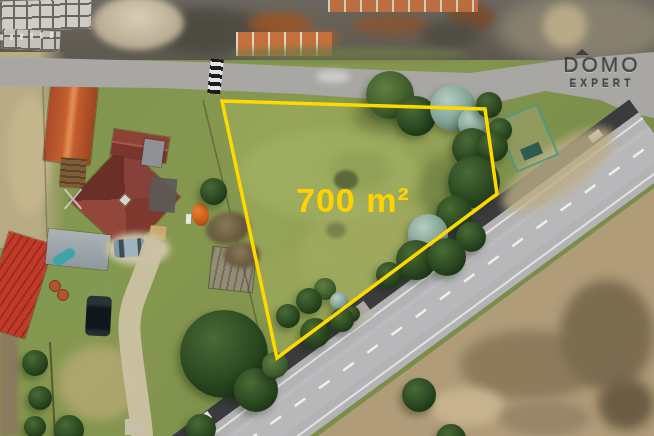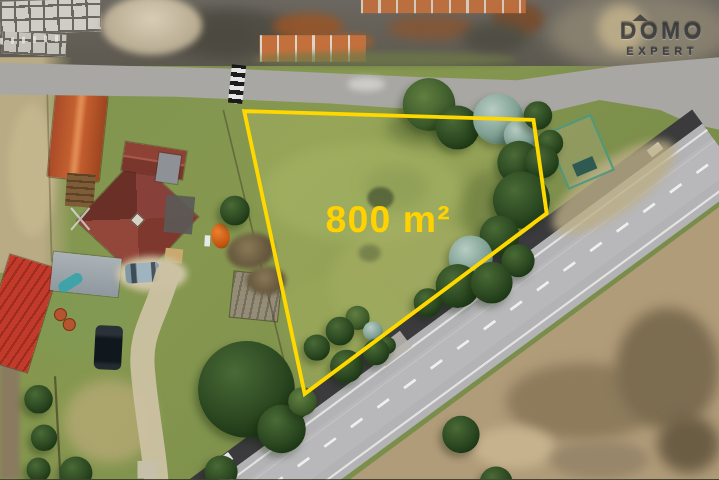--- a/index.html
+++ b/index.html
@@ -20,22 +20,22 @@
   .boundary{fill:none;stroke:var(--color-boundary,#FFD800);stroke-width:3.5;stroke-linejoin:miter;}
   .area-label{
     position:absolute;left:296px;top:181px;
     font-size:34px;font-weight:bold;letter-spacing:1px;
     color:var(--color-area-label,#FFD200);
   }
   .watermark{
     position:absolute;left:554px;top:17px;width:96px;text-align:center;
     color:var(--color-watermark,rgba(40,42,48,.72));
   }
-  .wm-1{position:relative;font-size:21px;font-weight:bold;letter-spacing:3px;
-    text-shadow:0 1px 1px rgba(255,255,255,.3),0 -1px 1px rgba(0,0,0,.45);}
+  .wm-1{position:relative;font-size:21px;font-weight:normal;letter-spacing:3px;
+    text-shadow:0 1px 1px rgba(255,255,255,.3),0 -1px 1px rgba(0,0,0,.45);margin-top:36px;}
   .wm-2{font-size:10px;font-weight:bold;letter-spacing:4.2px;margin-top:1px;
     text-shadow:0 1px 1px rgba(255,255,255,.28),0 -1px 1px rgba(0,0,0,.4);}
   .wm-roof{position:absolute;left:21px;top:-4px;width:0;height:0;
     border-left:7px solid transparent;border-right:7px solid transparent;
     border-bottom:6px solid var(--color-watermark,rgba(40,42,48,.72));}
   .pallets{background-color:#cfcdc6;background-image:
     repeating-linear-gradient(90deg,#6a675f 0 2px,transparent 2px 13px),
     repeating-linear-gradient(0deg,#6a675f 0 2px,transparent 2px 12px);}
   .pallets-orange{background-color:#c4703c;background-image:
     repeating-linear-gradient(90deg,#ddd5c8 0 2px,transparent 2px 16px);}
@@ -188,21 +188,21 @@
   <div class="tree t-dark" style="left:24px;top:416px;width:22px;height:22px;"></div>
   <div class="tree t-dark" style="left:54px;top:415px;width:30px;height:30px;"></div>
   <div class="tree t-dark" style="left:186px;top:414px;width:30px;height:30px;"></div>
   <div class="tree t-dark" style="left:402px;top:378px;width:34px;height:34px;"></div>
   <div class="tree t-dark" style="left:436px;top:424px;width:30px;height:30px;"></div>
 
   <svg class="layer" width="654" height="436" viewBox="0 0 654 436">
     <polygon class="boundary" points="222,101 485,109 497,194 277,358"></polygon>
   </svg>
 
-  <div class="area-label">800 m²</div>
+  <div class="area-label">700 m²</div>
 
   <div class="watermark">
     <div class="wm-1">
       <span>DOMO</span>
       <span class="wm-roof"></span>
     </div>
     <div class="wm-2">EXPERT</div>
   </div>
 
 </div>

